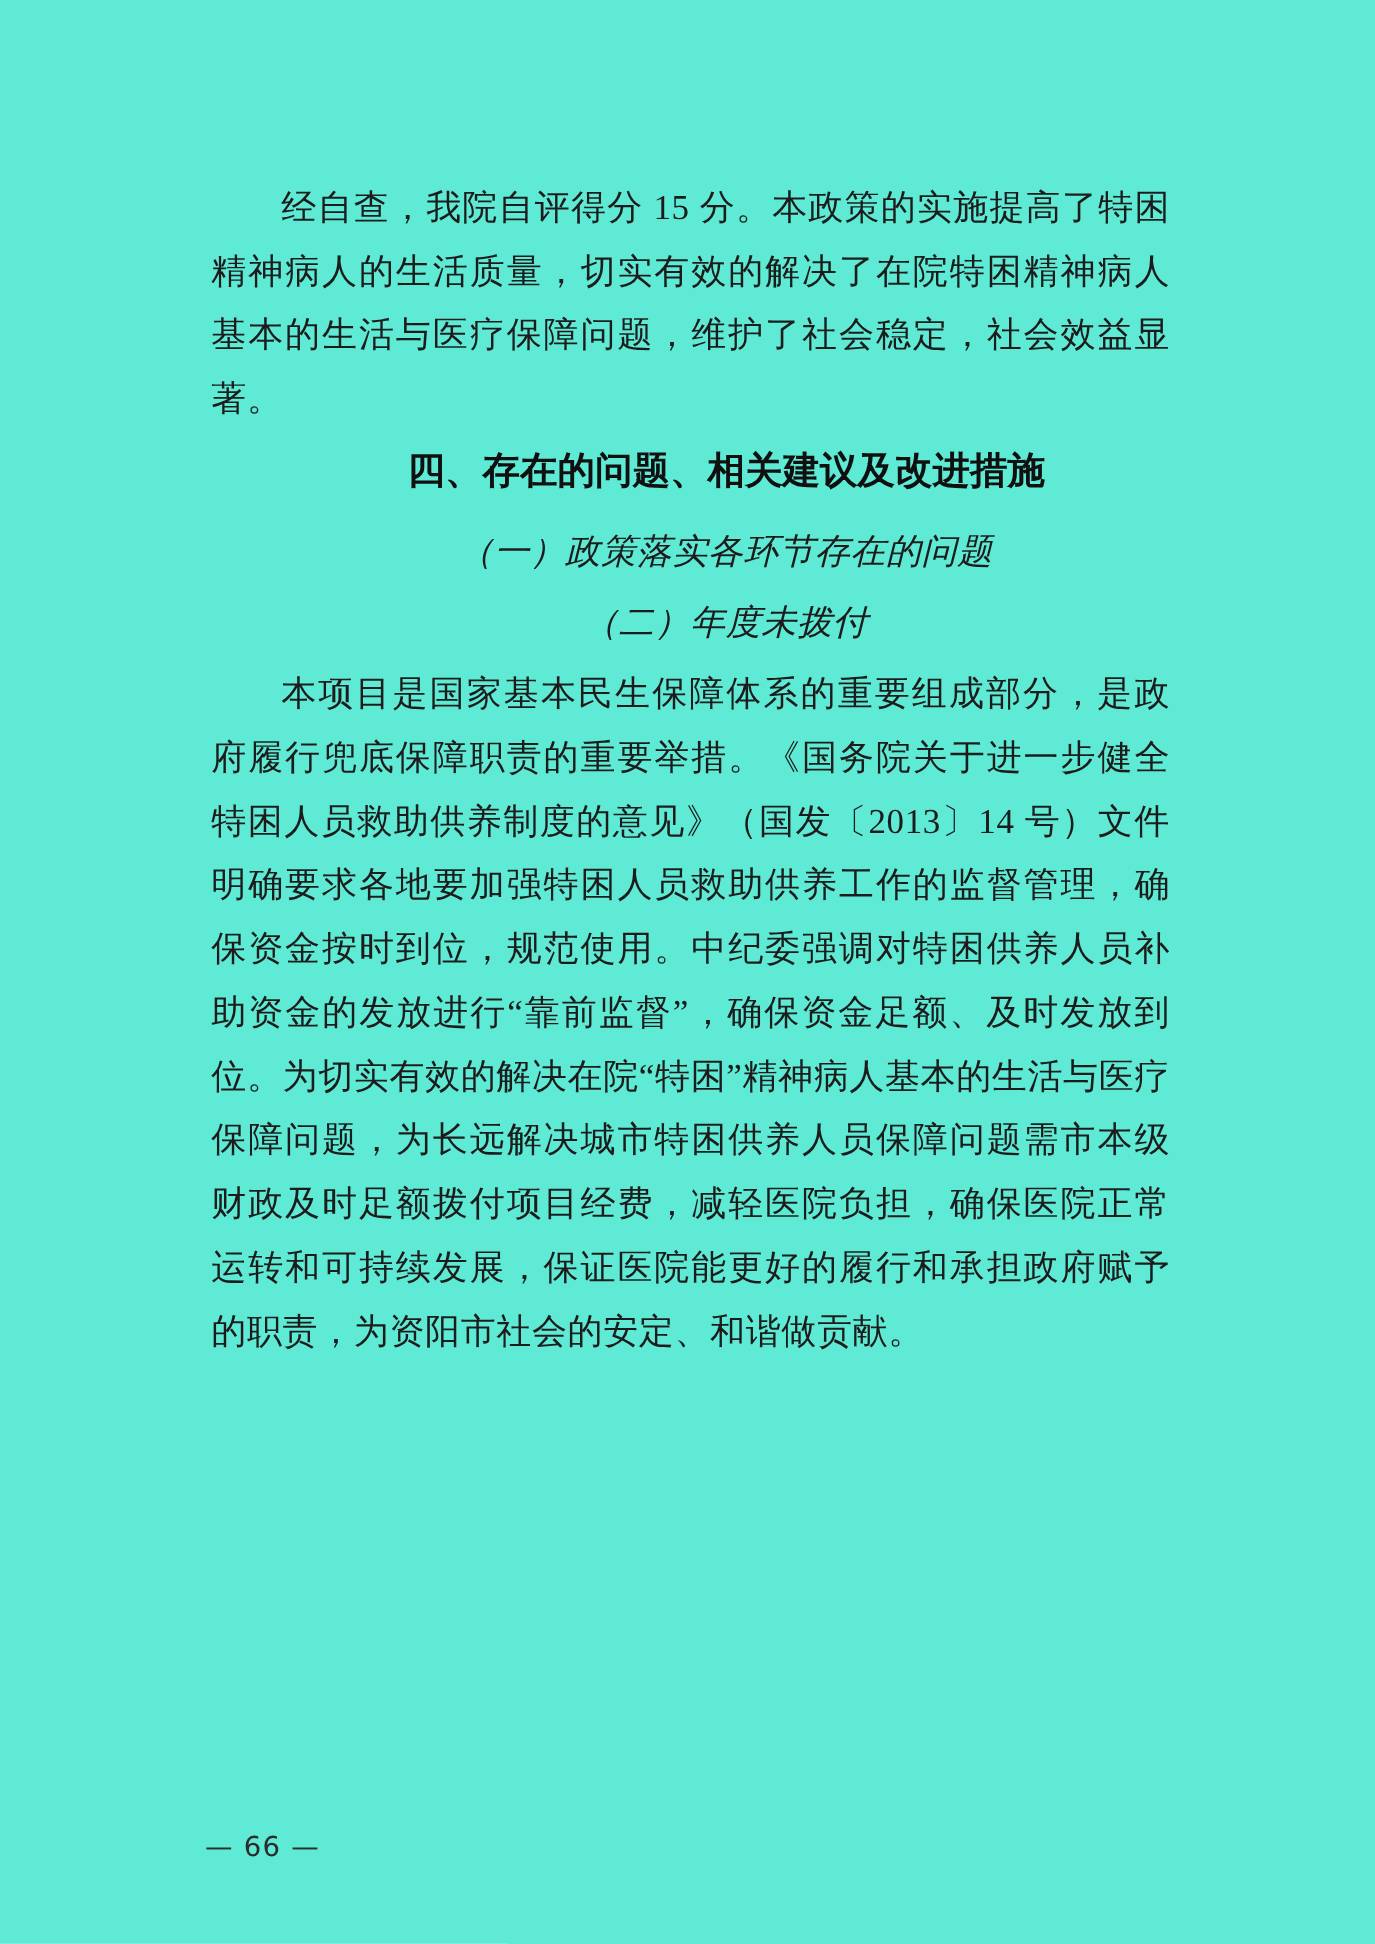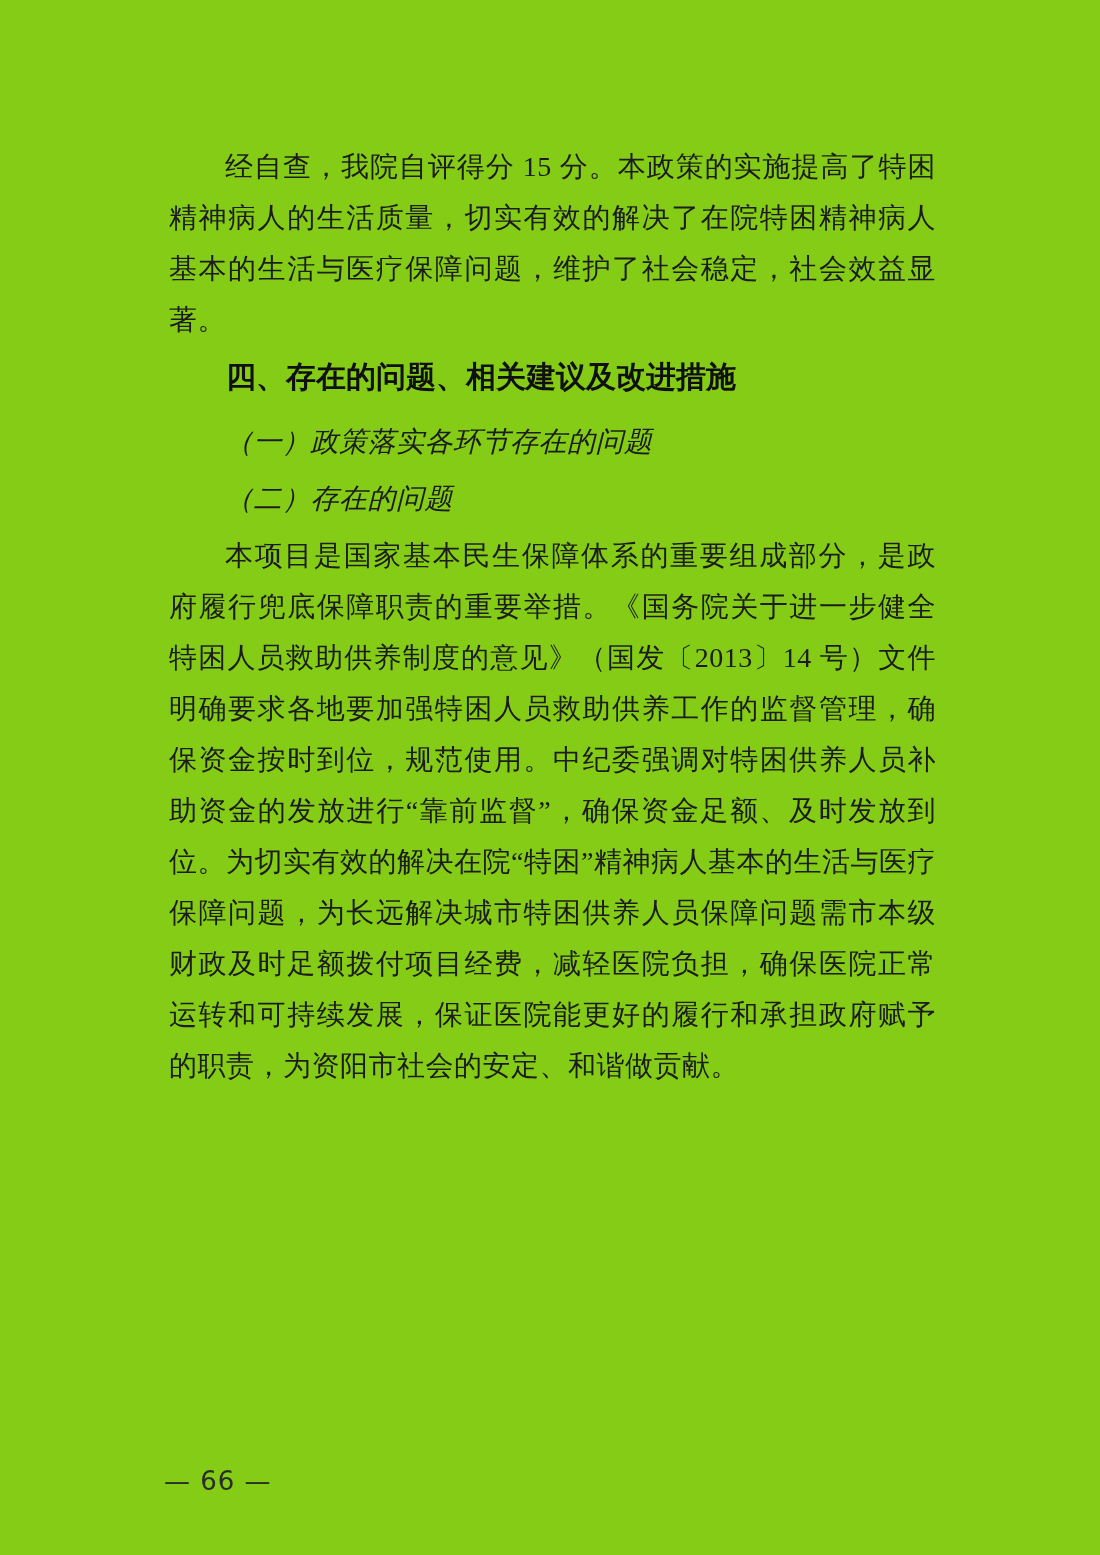--- a/index.html
+++ b/index.html
@@ -10,31 +10,32 @@
     width: 1100px;
     height: 1555px;
     background: #ffffff;
     position: relative;
     overflow: hidden;
     font-family: "Liberation Serif", "DejaVu Serif", serif;
   }
   .page {
     position: absolute;
     inset: 0;
-    background: #84cc16;
+    background: #5eead4;
   }
   .content {
     position: absolute;
     left: 169px;
     top: 141px;
     width: 767px;
   }
   .content p {
     margin: 0;
     color: #1c1c1c;
+    text-align: center;
   }
   p.body {
     font-size: 28px;
     line-height: 51px;
     text-align: justify;
     text-indent: 2em;
     letter-spacing: 0.5px;
   }
   p.heading {
     font-family: "Liberation Sans", "DejaVu Sans", sans-serif;
@@ -51,30 +52,30 @@
     text-indent: 2em;
     margin-bottom: 6px;
     letter-spacing: 0.5px;
     font-style: italic;
   }
   .footer {
     position: absolute;
     left: 164px;
     top: 1466px;
     font-family: "DejaVu Sans", "Liberation Sans", sans-serif;
-    font-size: 26px;
+    font-size: 22px;
     color: #2b2b2b;
     letter-spacing: 1px;
   }
 </style>
 </head>
 <body>
 
 <div class="page">
   <div class="content">
       <p class="body">经自查，我院自评得分 15 分。本政策的实施提高了特困精神病人的生活质量，切实有效的解决了在院特困精神病人基本的生活与医疗保障问题，维护了社会稳定，社会效益显著。</p>
       <p class="heading">四、存在的问题、相关建议及改进措施</p>
       <p class="subheading">（一）政策落实各环节存在的问题</p>
-      <p class="subheading">（二）存在的问题</p>
+      <p class="subheading">（二）年度未拨付</p>
       <p class="body">本项目是国家基本民生保障体系的重要组成部分，是政府履行兜底保障职责的重要举措。《国务院关于进一步健全特困人员救助供养制度的意见》（国发〔2013〕14 号）文件明确要求各地要加强特困人员救助供养工作的监督管理，确保资金按时到位，规范使用。中纪委强调对特困供养人员补助资金的发放进行“靠前监督”，确保资金足额、及时发放到位。为切实有效的解决在院“特困”精神病人基本的生活与医疗保障问题，为长远解决城市特困供养人员保障问题需市本级财政及时足额拨付项目经费，减轻医院负担，确保医院正常运转和可持续发展，保证医院能更好的履行和承担政府赋予的职责，为资阳市社会的安定、和谐做贡献。</p>
     </div>
   <div class="footer">— 66 —</div>
 </div>
 
 </body></html>

